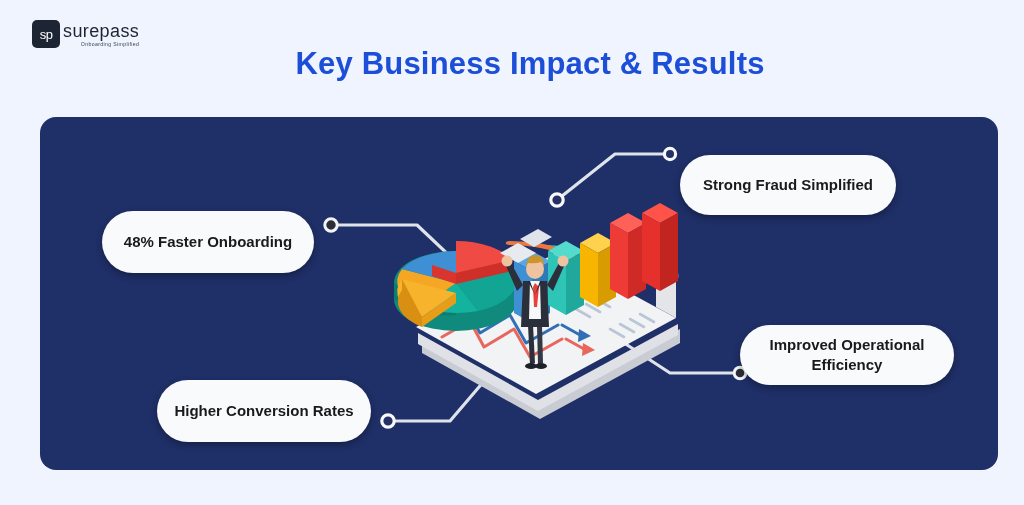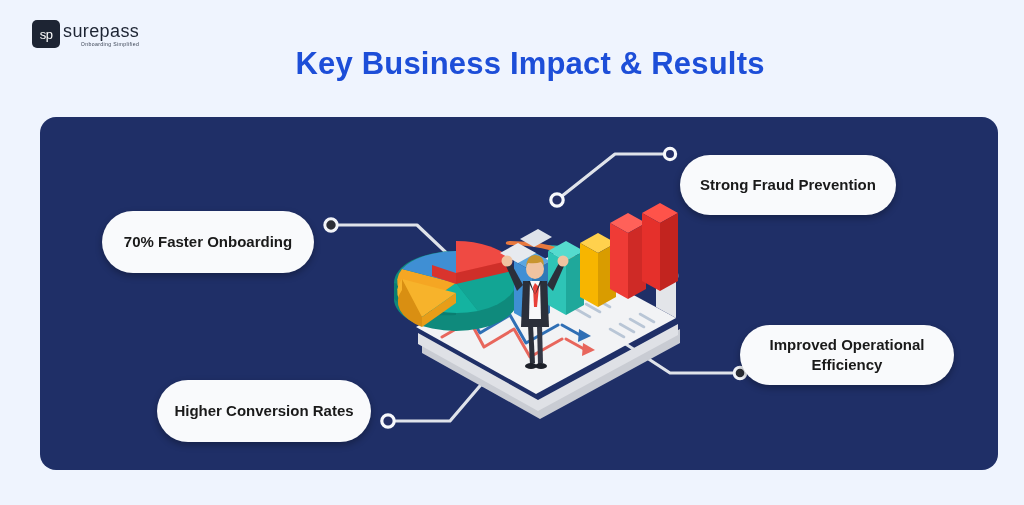--- a/index.html
+++ b/index.html
@@ -286,19 +286,19 @@
         <path d="M143 128 L131 106 L126 109 L137 134 Z" fill="#2b2f3a"></path>
         <path d="M167 128 L179 106 L184 109 L173 134 Z" fill="#2b2f3a"></path>
         <circle cx="127" cy="104" r="5.5" fill="#f0c3a0"></circle>
         <circle cx="183" cy="104" r="5.5" fill="#f0c3a0"></circle>
 
         <ellipse cx="155" cy="112" rx="9" ry="10" fill="#f0c3a0"></ellipse>
         <path d="M146 110 Q147 98 155 98 Q164 98 164 109 L161 105 Q156 107 148 106 Z" fill="#c8952f"></path>
       </g>
     </svg>
 
-    <div class="pill pill-onboarding">70% Faster Onboarding</div>
-    <div class="pill pill-fraud">Strong Fraud Prevention</div>
+    <div class="pill pill-onboarding">48% Faster Onboarding</div>
+    <div class="pill pill-fraud">Strong Fraud Simplified</div>
     <div class="pill pill-conversion">Higher Conversion Rates</div>
     <div class="pill pill-efficiency">Improved Operational Efficiency</div>
 
   </div>
 </div>
 
 </body></html>

